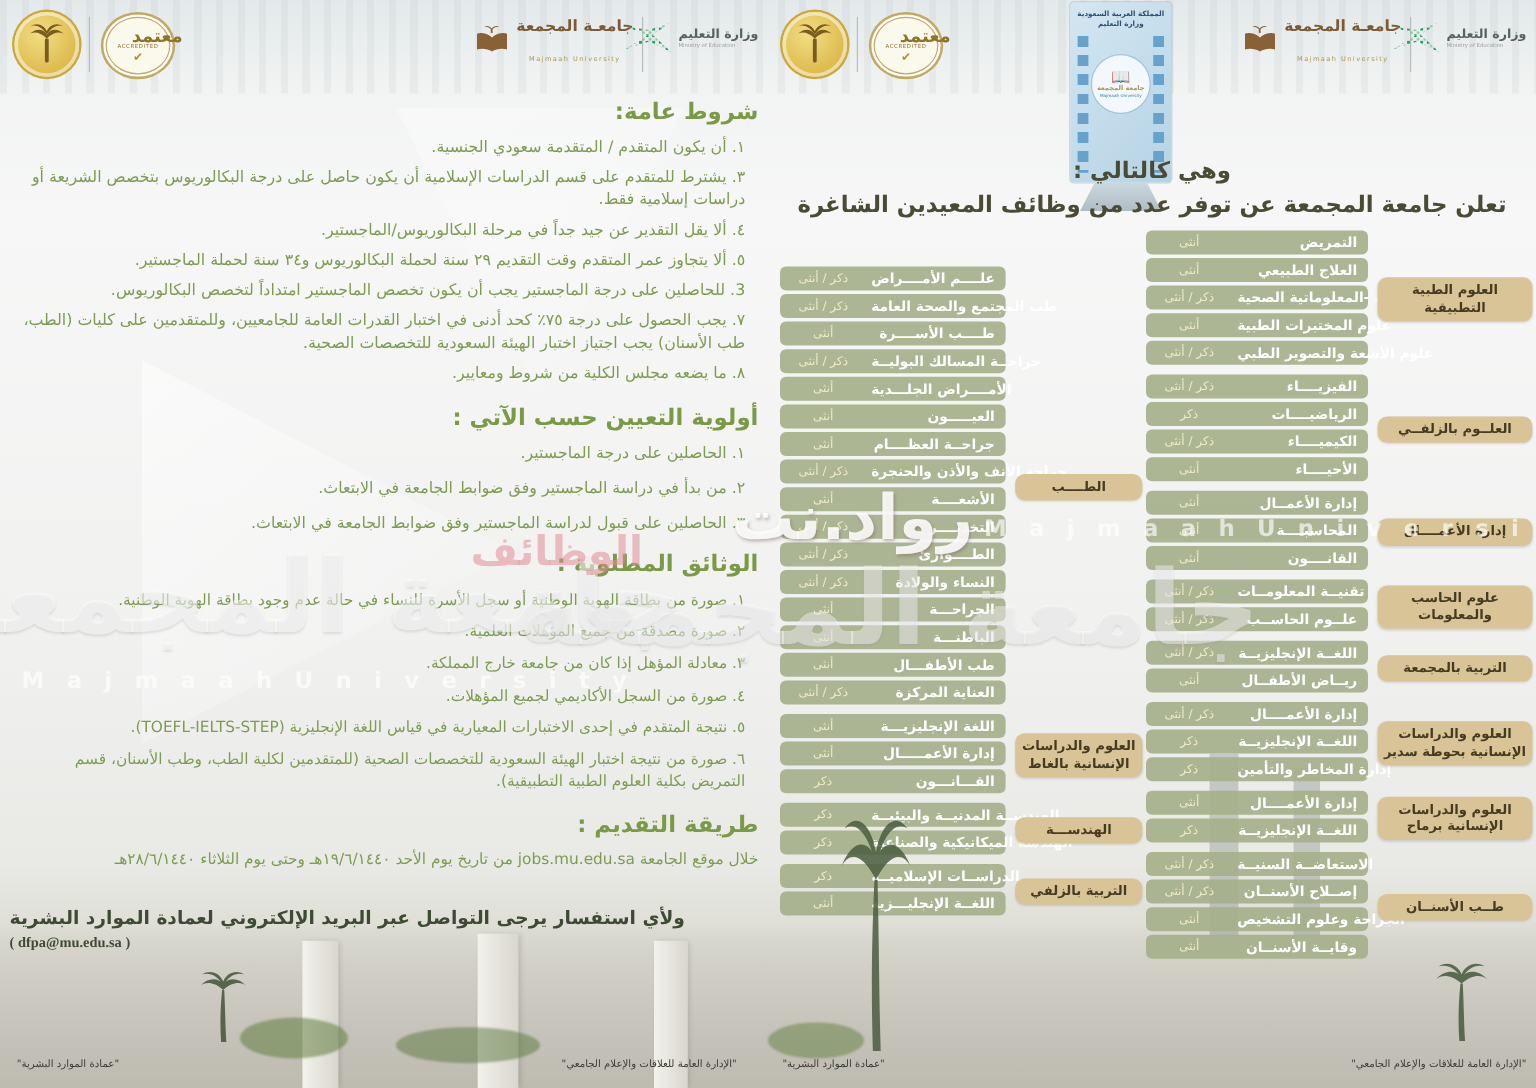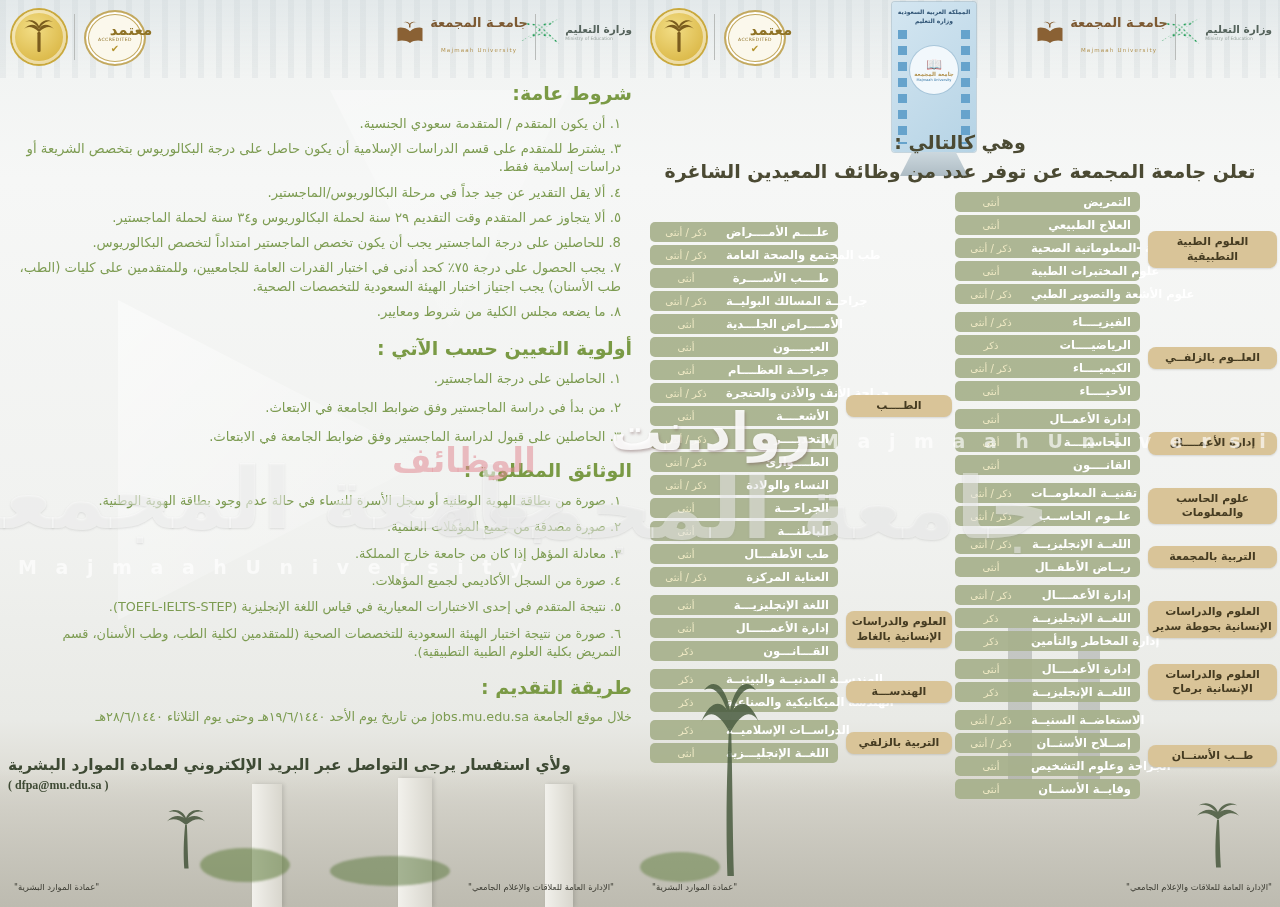--- a/index.html
+++ b/index.html
@@ -183,21 +183,21 @@
     </div>
 
     <div class="lp-main">
       <section>
         <h2 class="sec-h">شروط عامة:</h2>
         <ul class="sec-list">
             <li>١. أن يكون المتقدم / المتقدمة سعودي الجنسية.</li>
             <li>٣.  يشترط للمتقدم على قسم الدراسات الإسلامية أن يكون حاصل على درجة البكالوريوس بتخصص الشريعة أو دراسات إسلامية فقط.</li>
             <li>٤.  ألا يقل التقدير عن جيد جداً في مرحلة البكالوريوس/الماجستير.</li>
             <li>٥.  ألا يتجاوز عمر المتقدم وقت التقديم ٢٩ سنة لحملة البكالوريوس و٣٤ سنة لحملة الماجستير.</li>
-            <li>8.  للحاصلين على درجة الماجستير يجب أن يكون تخصص الماجستير امتداداً لتخصص البكالوريوس.</li>
+            <li>3.  للحاصلين على درجة الماجستير يجب أن يكون تخصص الماجستير امتداداً لتخصص البكالوريوس.</li>
             <li>٧.  يجب الحصول على درجة ٧٥٪ كحد أدنى في اختبار القدرات العامة للجامعيين، وللمتقدمين على كليات (الطب، طب الأسنان) يجب اجتياز اختبار الهيئة السعودية للتخصصات الصحية.</li>
             <li>٨.  ما يضعه مجلس الكلية من شروط ومعايير.</li>
           </ul>
       </section>
       <section class="sec-prio">
         <h2 class="sec-h">أولوية التعيين حسب الآتي :</h2>
         <ul class="sec-list">
             <li>١. الحاصلين على درجة الماجستير.</li>
             <li>٢.  من بدأ في دراسة الماجستير وفق ضوابط الجامعة في الابتعاث.</li>
             <li>٣.  الحاصلين على قبول لدراسة الماجستير وفق ضوابط الجامعة في الابتعاث.</li>

